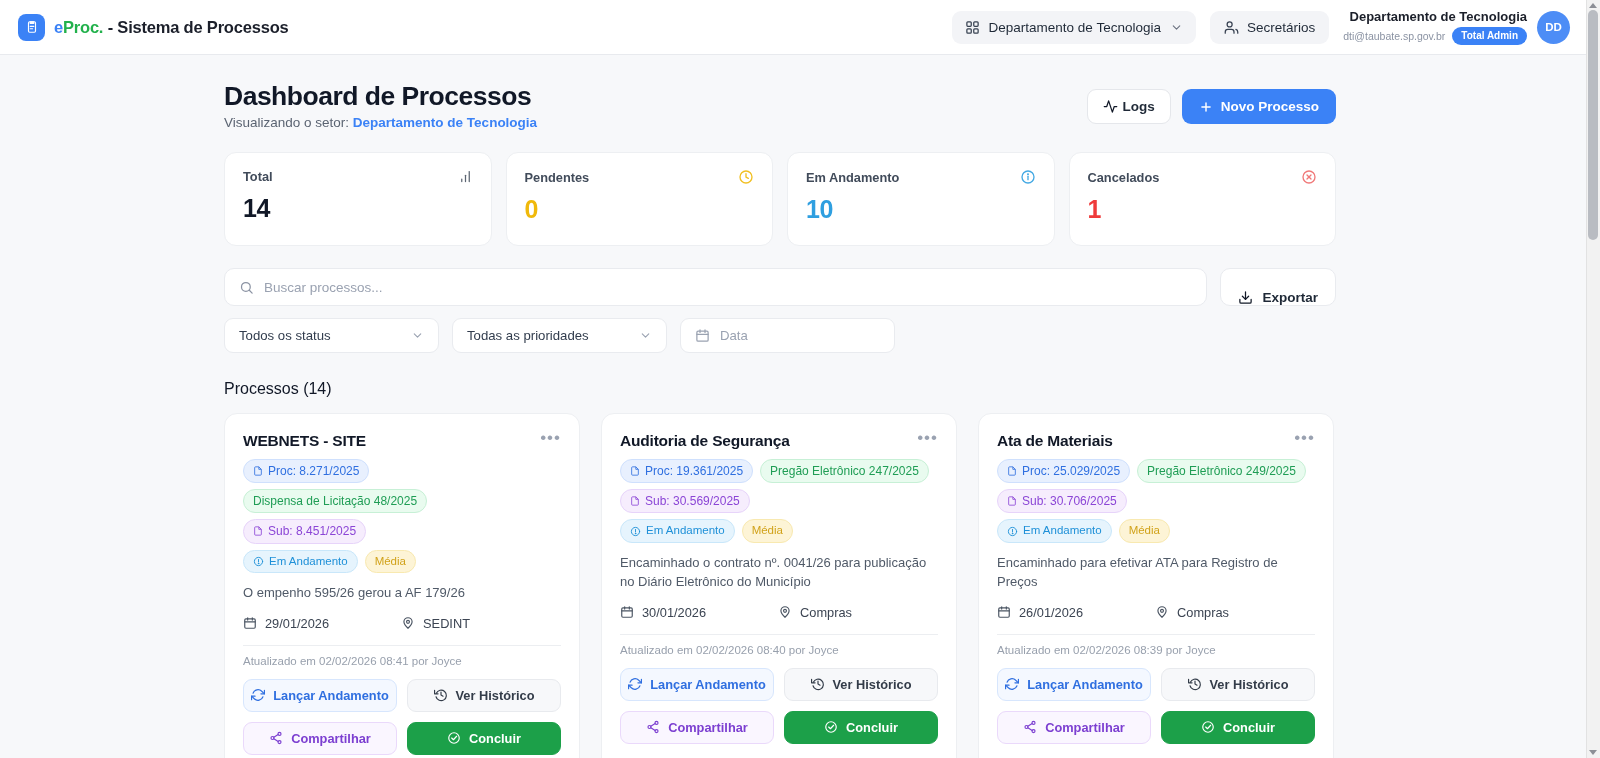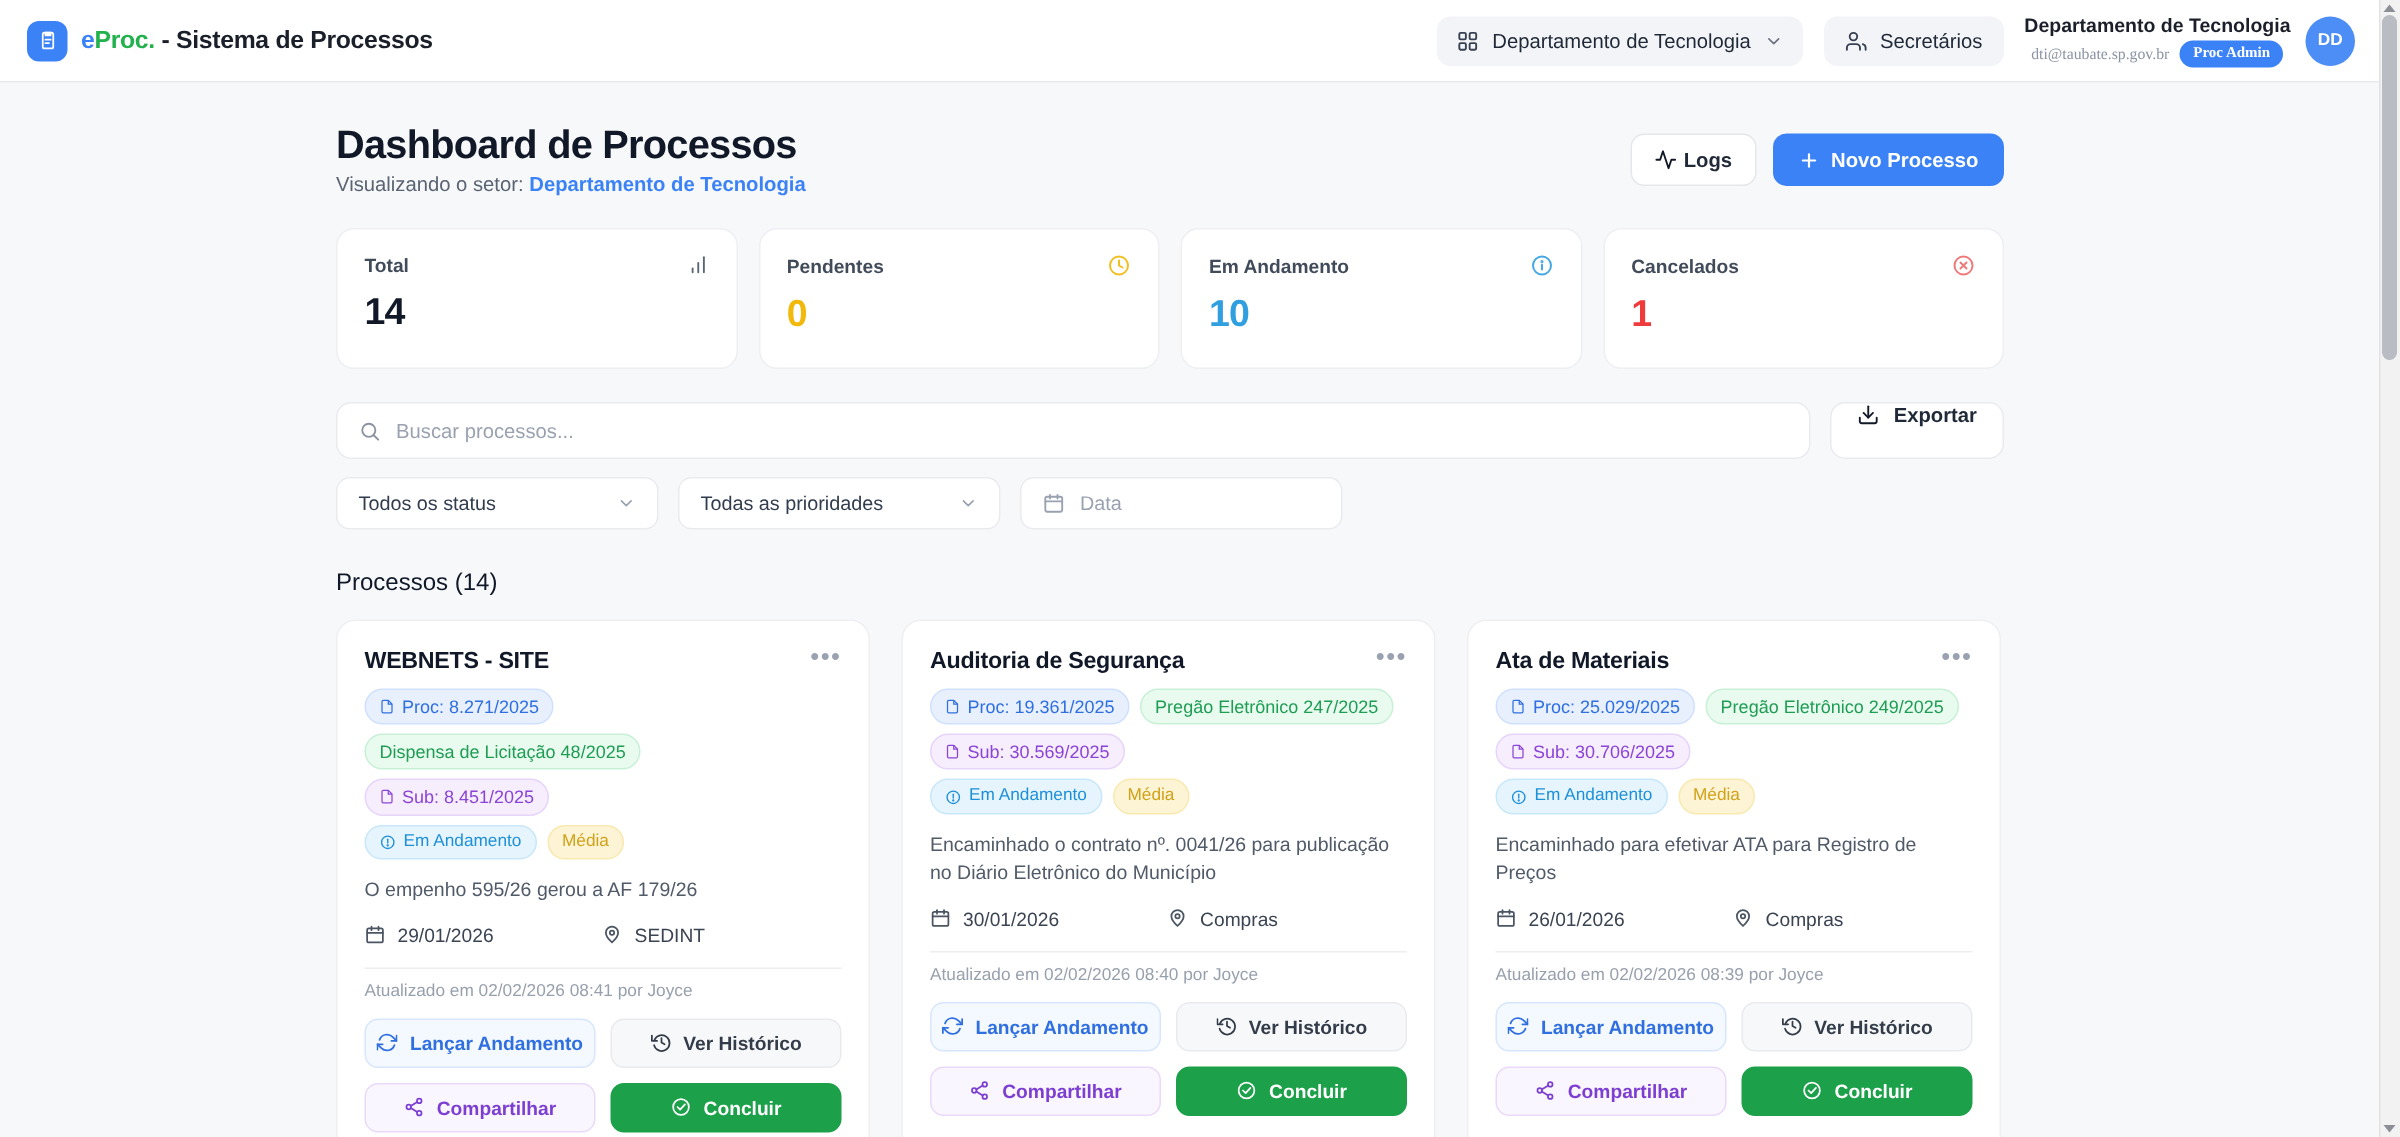--- a/index.html
+++ b/index.html
@@ -40,21 +40,21 @@
   }
   .sec-btn {
     display: flex; align-items: center; gap: 8px;
     background: #f3f4f7; border-radius: 9px;
     height: 33px; padding: 0 14px;
     font-size: 13.5px; color: #1f2937; font-weight: 500;
   }
   .user-block { display: flex; align-items: center; gap: 10px; }
   .user-meta { text-align: right; line-height: 1.25; }
   .user-name { font-size: 13px; font-weight: 700; color: #1b1f2a; }
-  .user-sub { display: flex; align-items: center; gap: 7px; justify-content: center; margin-top: 2px; font-family: Liberation Serif, serif; }
+  .user-sub { display: flex; align-items: center; gap: 7px; justify-content: center; margin-top: 2px; }
   .user-email { font-size: 10.5px; color: #8b93a3; }
   .badge-admin {
     background: #3b82f6; color: #fff; font-size: 10px; font-weight: 700;
     border-radius: 9px; padding: 3px 9px;
   }
   .avatar {
     width: 33px; height: 33px; border-radius: 50%;
     background: #4d8df6; color: #fff; font-size: 11.5px; font-weight: 700;
     display: flex; align-items: center; justify-content: center;
   }
@@ -111,21 +111,21 @@
   .searchbox {
     flex: 1; height: 38px; background: #fff; border: 1px solid #e9ebef;
     border-radius: 10px; display: flex; align-items: center; gap: 10px; padding: 0 14px;
   }
   .searchbox input {
     border: 0; outline: 0; font-size: 13.5px; color: #1f2937;
     font-family: "Liberation Sans", sans-serif; width: 100%; background: transparent;
   }
   .searchbox input::placeholder { color: #9aa2b1; }
   .btn-export {
-    display: flex; align-items: flex-start; gap: 9px;
+    display: flex; align-items: flex-end; gap: 9px;
     background: #fff; border: 1px solid #e9ebef; border-radius: 10px;
     height: 38px; padding: 0 17px; font-size: 13.5px; font-weight: 600; color: #1f2937;
   }
   .filters { display: flex; gap: 13px; margin-top: 12px; }
   .filter {
     width: 215px; height: 35px; background: #fff; border: 1px solid #e9ebef;
     border-radius: 9px; display: flex; align-items: center; padding: 0 14px;
     font-size: 13.2px; color: #313c4d;
   }
   .filter .chev { margin-left: auto; color: #9aa2b1; }
@@ -221,21 +221,21 @@
           </svg>
         </span>
         <span>Secretários</span>
       </div>
 
       <div class="user-block">
         <div class="user-meta">
           <div class="user-name">Departamento de Tecnologia</div>
           <div class="user-sub">
             <span class="user-email">dti@taubate.sp.gov.br</span>
-            <span class="badge-admin">Proc Admin</span>
+            <span class="badge-admin">Total Admin</span>
           </div>
         </div>
         <div class="avatar">DD</div>
       </div>
     </div>
   </div>
 
   <div class="main">
     <div class="wrap">
 

